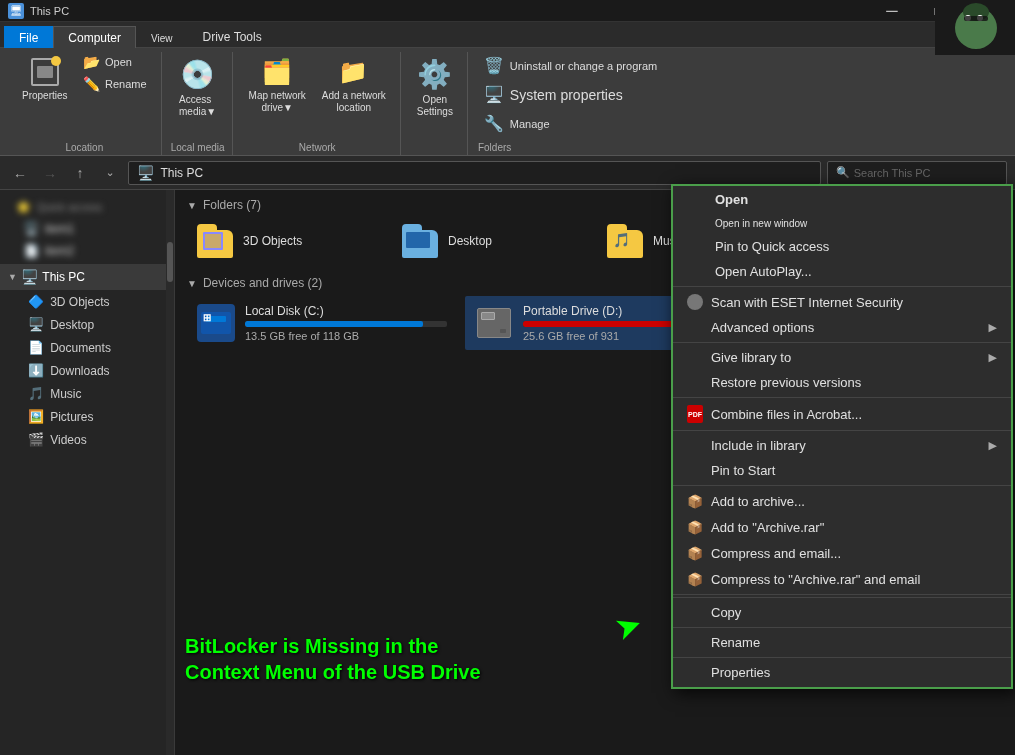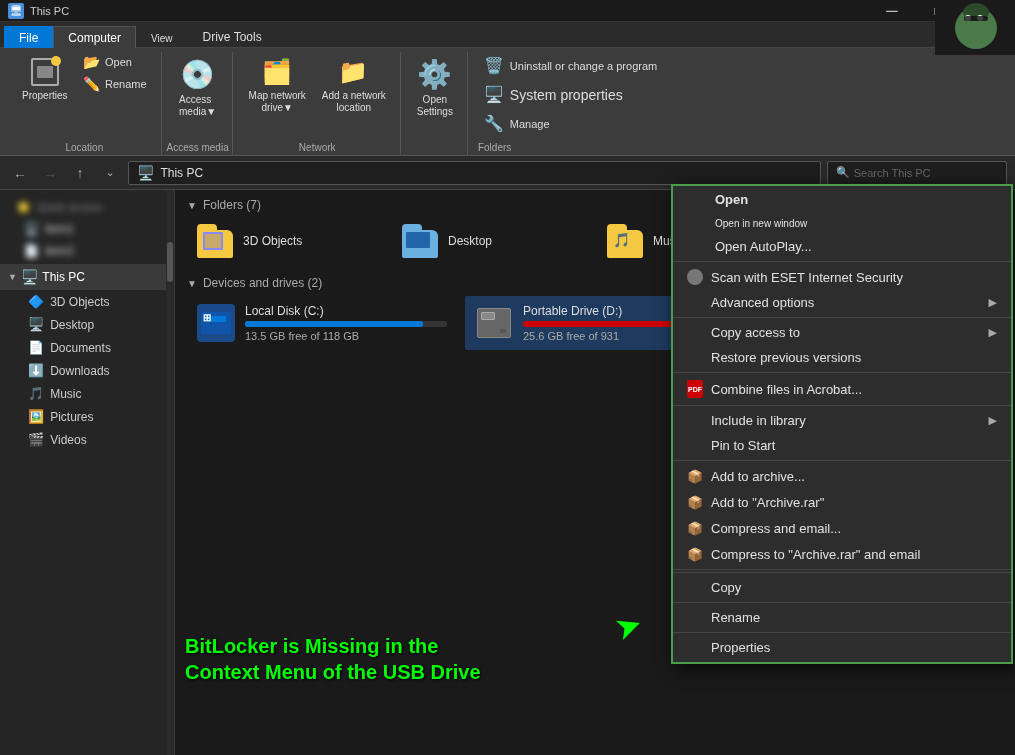--- a/index.html
+++ b/index.html
@@ -72,21 +72,21 @@
       </div>
     </div>
     <span style="position:absolute;bottom:2px;font-size:10px;color:#aaa;">Location</span>
   </div>
 
   <div style="display:flex;flex-direction:column;border-right:1px solid #555;padding:0 8px 18px;position:relative;align-items:center;">
     <div style="display:flex;flex-direction:column;align-items:center;padding:4px 6px;cursor:pointer;border-radius:2px;min-width:52px;gap:2px;flex:1;">
       <div style="width:36px;height:36px;display:flex;align-items:center;justify-content:center;font-size:28px;">💿</div>
       <span style="font-size:10px;color:#ddd;text-align:left;line-height:1.2;">Access<br>media▼</span>
     </div>
-    <span style="position:absolute;bottom:2px;font-size:10px;color:#aaa;">Access media</span>
+    <span style="position:absolute;bottom:2px;font-size:10px;color:#aaa;">Local media</span>
   </div>
 
   <div style="display:flex;flex-direction:column;border-right:1px solid #555;padding:0 8px 18px;position:relative;align-items:center;">
     <div style="display:flex;gap:4px;align-items:flex-start;flex:1;">
       <div style="display:flex;flex-direction:column;align-items:center;padding:4px 6px;cursor:pointer;border-radius:2px;min-width:52px;gap:2px;">
         <div style="width:32px;height:32px;display:flex;align-items:center;justify-content:center;font-size:24px;">🗂️</div>
         <span style="font-size:10px;color:#ddd;text-align:center;line-height:1.2;">Map network<br>drive▼</span>
       </div>
       <div style="display:flex;flex-direction:column;align-items:center;padding:4px 6px;cursor:pointer;border-radius:2px;min-width:52px;gap:2px;">
         <div style="width:32px;height:32px;display:flex;align-items:center;justify-content:center;font-size:24px;">📁</div>
@@ -302,40 +302,44 @@
   <div style="display:flex;align-items:center;padding:6px 14px;gap:8px;cursor:pointer;color:#e0e0e0;font-size:13px;font-weight:bold;">
     <span style="width:20px;"></span>
     <span>Open</span>
   </div>
   <div style="display:flex;align-items:center;padding:5px 14px;gap:8px;cursor:pointer;color:#e0e0e0;font-size:10px;">
     <span style="width:20px;"></span>
     <span>Open in new window</span>
   </div>
   <div style="display:flex;align-items:center;padding:5px 14px;gap:8px;cursor:pointer;color:#e0e0e0;font-size:13px;">
     <span style="width:20px;"></span>
+    <span>Pin to Quick access</span>
+  </div>
+  <div style="display:flex;align-items:center;padding:5px 14px;gap:8px;cursor:pointer;color:#e0e0e0;font-size:13px;">
+    <span style="width:20px;"></span>
     <span>Open AutoPlay...</span>
   </div>
 
   <div style="height:1px;background:#444;margin:2px 0;"></div>
 
   <div style="display:flex;align-items:center;padding:5px 14px;gap:8px;cursor:pointer;color:#e0e0e0;font-size:13px;">
     <div style="width:16px;height:16px;background:#777;border-radius:50%;flex-shrink:0;"></div>
     <span>Scan with ESET Internet Security</span>
   </div>
   <div style="display:flex;align-items:center;padding:5px 14px;gap:8px;cursor:pointer;color:#e0e0e0;font-size:13px;">
     <span style="width:16px;"></span>
     <span style="flex:1;">Advanced options</span>
     <span style="color:#aaa;font-size:11px;">▶</span>
   </div>
 
   <div style="height:1px;background:#444;margin:2px 0;"></div>
 
   <div style="display:flex;align-items:center;padding:5px 14px;gap:8px;cursor:pointer;color:#e0e0e0;font-size:13px;">
     <span style="width:16px;"></span>
-    <span style="flex:1;">Copy access to</span>
+    <span style="flex:1;">Give library to</span>
     <span style="color:#aaa;font-size:11px;">▶</span>
   </div>
   <div style="display:flex;align-items:center;padding:5px 14px;gap:8px;cursor:pointer;color:#e0e0e0;font-size:13px;">
     <span style="width:16px;"></span>
     <span>Restore previous versions</span>
   </div>
 
   <div style="height:1px;background:#444;margin:2px 0;"></div>
 
   <div style="display:flex;align-items:center;padding:5px 14px;gap:8px;cursor:pointer;color:#e0e0e0;font-size:13px;">

